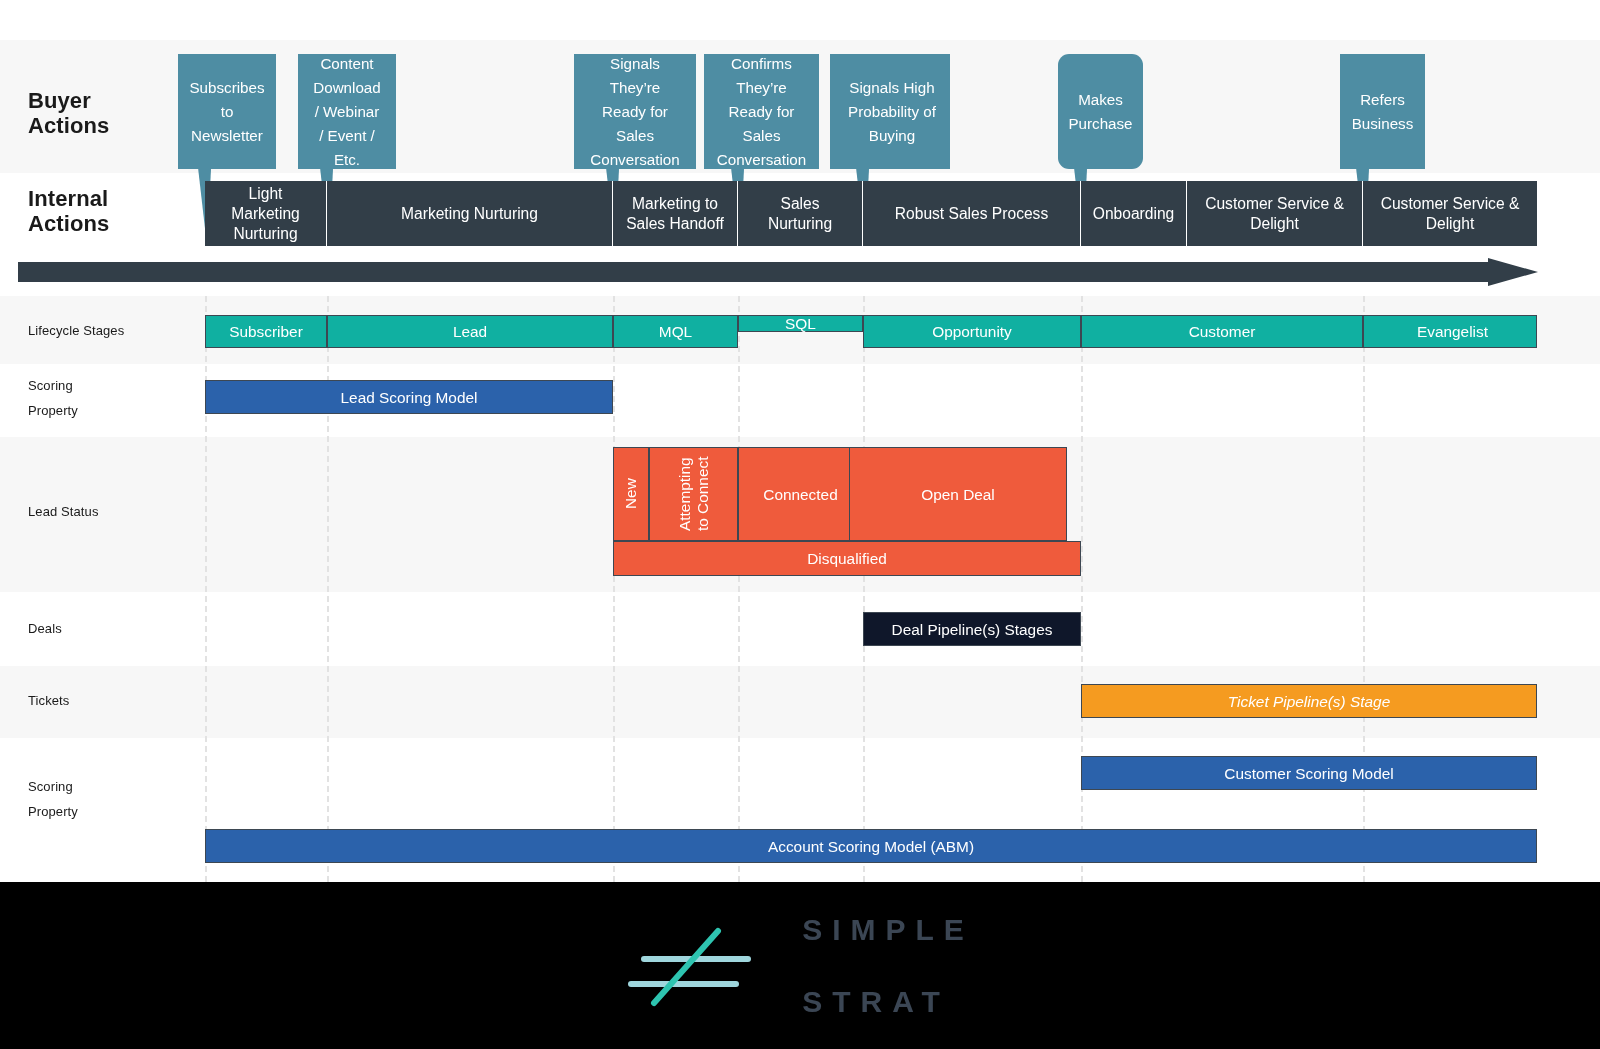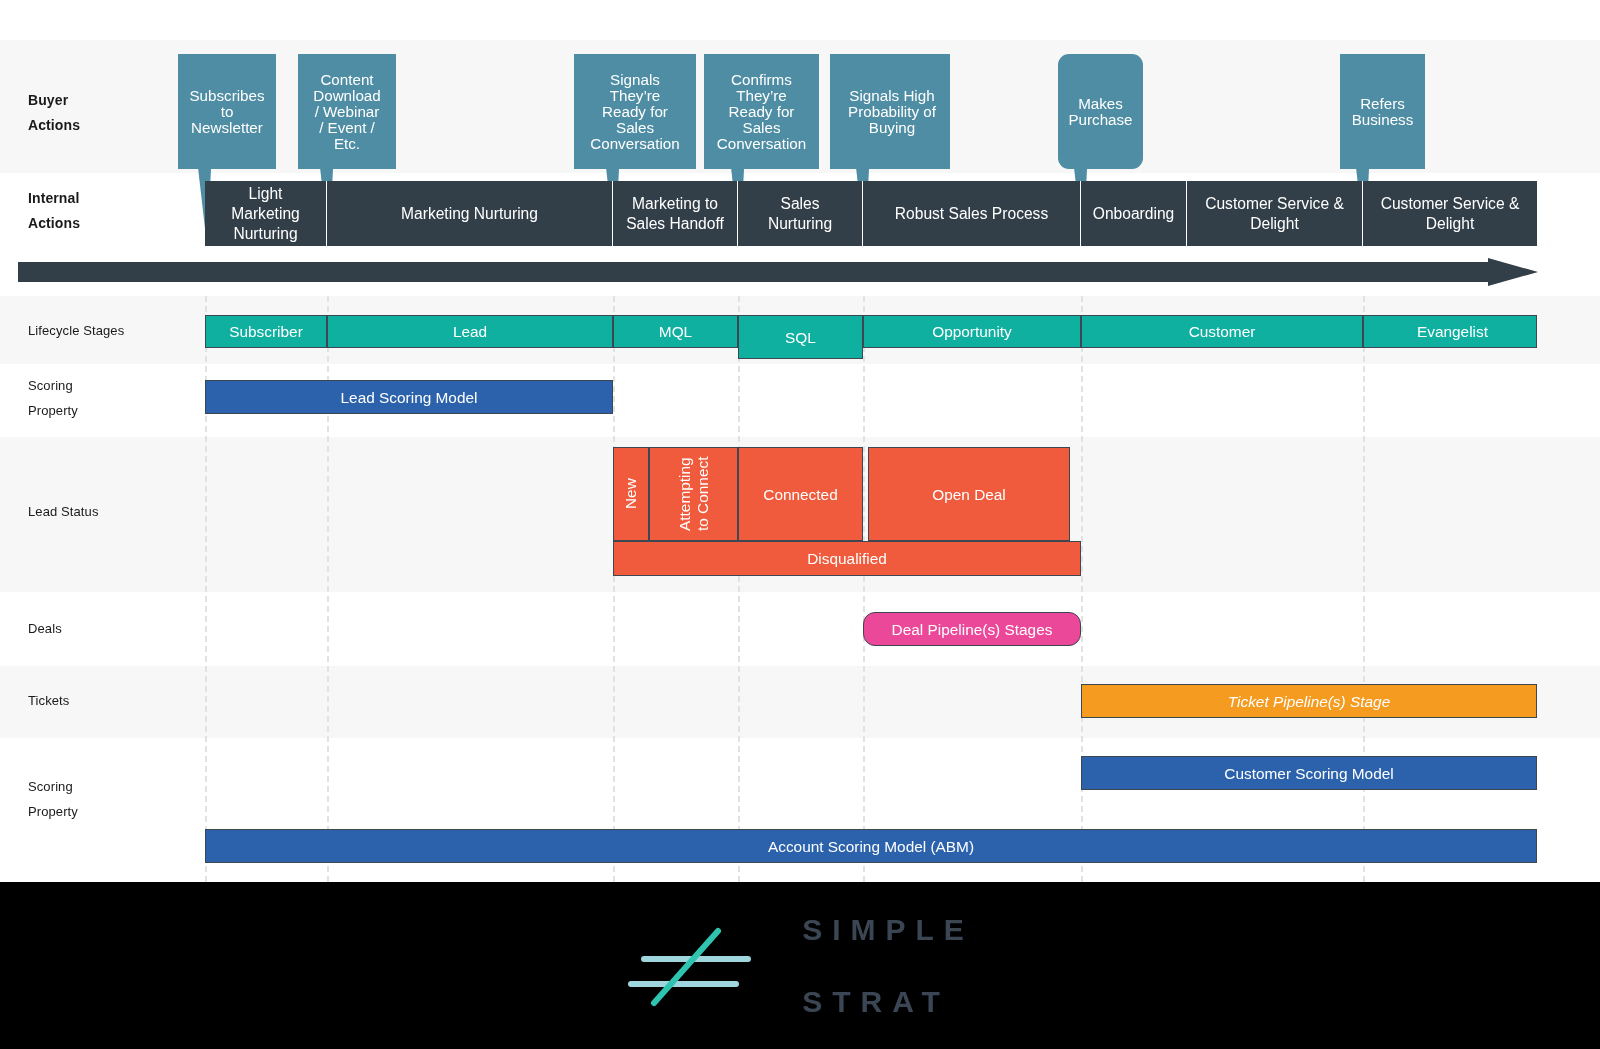--- a/index.html
+++ b/index.html
@@ -19,37 +19,37 @@
   
   .rowlabel {
     position: absolute;
     left: 28px;
     color: #1a1a1a;
     font-size: 13px;
     line-height: 25px;
     white-space: pre-line;
     letter-spacing: .1px;
   }
-  .rowlabel.bold { font-weight: bold; font-size: 14px; }
+  .rowlabel.bold { font-weight: bold; font-size: 22px; }
 
   
   .vguide {
     position: absolute;
     width: 0; top: 296px; height: 586px;
     border-left: 2px dashed #e2e2e2;
   }
 
   
   .callout { position: absolute; }
   .callout .box {
     position: absolute; left: 0; top: 0;
     background: #4e8da3;
     color: #ffffff;
     font-size: 15.2px;
-    line-height: 16px;
+    line-height: 24px;
     text-align: center;
     display: flex; align-items: center; justify-content: center;
     white-space: pre-line;
     padding: 2px 4px;
   }
   .callout .tail {
     position: absolute;
     width: 0; height: 0;
     border-left: 11px solid transparent;
     border-right: 5px solid transparent;
@@ -83,21 +83,21 @@
     display: flex; align-items: center; justify-content: center;
     text-align: center;
     font-size: 15.4px;
     line-height: 19px;
     white-space: pre-line;
     padding: 0 3px;
   }
   .teal   { background: #10b0a1; }
   .blue   { background: #2b62ab; }
   .orange { background: #ef5b3c; }
-  .magenta{ background: #ec4899; border-radius: 12px; }
+  .magenta{ background: #0f172a; }
   .amber  { background: #f59b20; font-style: italic; }
 
   .bar.vert {
     writing-mode: vertical-rl;
     transform: rotate(180deg);
     line-height: 18px;
   }
 
   
   #footer {
@@ -221,32 +221,32 @@
   <div class="ia last" style="left:1363px;width:174px;">Customer Service &amp;
 Delight</div>
 
   <svg id="arrow" viewBox="0 0 1520 28" preserveAspectRatio="none">
     <polygon points="0,4 1470,4 1470,0 1520,14 1470,28 1470,24 0,24" fill="#323e48"></polygon>
   </svg>
 
   <div class="bar teal" style="left:205px;top:315px;width:122px;height:33px;">Subscriber</div>
   <div class="bar teal" style="left:327px;top:315px;width:286px;height:33px;">Lead</div>
   <div class="bar teal" style="left:613px;top:315px;width:125px;height:33px;">MQL</div>
-  <div class="bar teal" style="left:738px;top:315px;width:125px;height:44px;">SQL</div>
+  <div class="bar teal" style="left:738px;top:315px;width:125px;height:17px;">SQL</div>
   <div class="bar teal" style="left:863px;top:315px;width:218px;height:33px;">Opportunity</div>
   <div class="bar teal" style="left:1081px;top:315px;width:282px;height:33px;">Customer</div>
   <div class="bar teal" style="left:1363px;top:315px;width:174px;height:33px;padding-left:8px;">Evangelist</div>
 
   <div class="bar blue" style="left:205px;top:380px;width:408px;height:34px;">Lead Scoring Model</div>
 
   <div class="bar orange vert" style="left:613px;top:447px;width:36px;height:94px;">New</div>
   <div class="bar orange vert" style="left:649px;top:447px;width:89px;height:94px;">Attempting
 to Connect</div>
   <div class="bar orange" style="left:738px;top:447px;width:125px;height:94px;">Connected</div>
-  <div class="bar orange" style="left:868px;top:447px;width:202px;height:94px;">Open Deal</div>
+  <div class="bar orange" style="left:849px;top:447px;width:218px;height:94px;">Open Deal</div>
   <div class="bar orange" style="left:613px;top:541px;width:468px;height:35px;">Disqualified</div>
 
   <div class="bar magenta" style="left:863px;top:612px;width:218px;height:34px;">Deal Pipeline(s) Stages</div>
 
   <div class="bar amber" style="left:1081px;top:684px;width:456px;height:34px;">Ticket Pipeline(s) Stage</div>
 
   <div class="bar blue" style="left:1081px;top:756px;width:456px;height:34px;">Customer Scoring Model</div>
   <div class="bar blue" style="left:205px;top:829px;width:1332px;height:34px;">Account Scoring Model (ABM)</div>
 
   <div id="footer">

